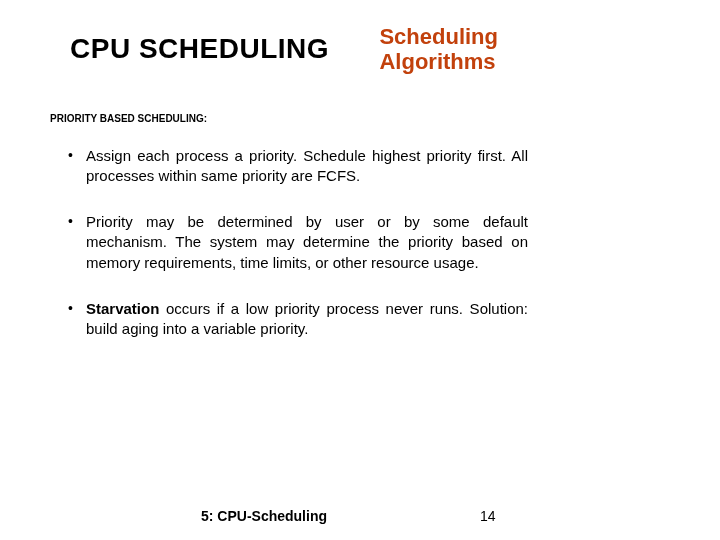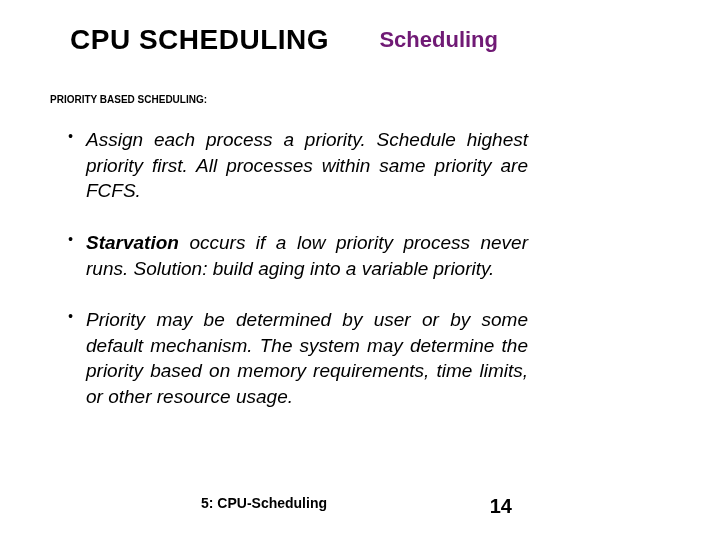--- a/index.html
+++ b/index.html
@@ -1,52 +1,53 @@
 <!DOCTYPE html>
 <html><head>
 <meta charset="utf-8">
 <style>
   * { margin: 0; padding: 0; box-sizing: border-box; }
   html, body { width: 720px; height: 540px; background: #ffffff; font-family: Arial, Helvetica, sans-serif; color: #000; }
   .slide { position: relative; width: 588px; height: 540px; padding: 24px 50px 28px 50px; }
   .header { display: flex; justify-content: space-between; align-items: center; margin-bottom: 38px; }
   .title-left { font-size: 28px; font-weight: bold; letter-spacing: 0.5px; padding-left: 20px; }
-  .subtitle-right { font-size: 22px; font-weight: bold; color: #701a75; line-height: 1.15; padding-right: 40px; }
+  .subtitle-right { font-size: 22px; font-weight: bold; color: #c2410c; line-height: 1.15; padding-right: 40px; }
   .section-heading { font-size: 10px; font-weight: bold; margin-bottom: 22px; }
   .bullets { list-style: none; padding-left: 36px; padding-right: 10px; }
-  .bullets li { font-size: 19px; line-height: 1.35; margin-bottom: 26px; position: relative; text-align: justify; font-style: italic; }
+  .bullets li { font-size: 15px; line-height: 1.35; margin-bottom: 26px; position: relative; text-align: justify; }
   .bullets li::before { content: "•"; position: absolute; left: -18px; top: 0; font-size: 14px; }
   .bold { font-weight: bold; }
-  .footer { position: absolute; bottom: 22px; left: 0; right: 0; display: flex; padding: 0 76px; }
+  .footer { position: absolute; bottom: 16px; left: 0; right: 0; display: flex; padding: 0 48px; }
   .footer-center { flex: 1; text-align: center; font-size: 14px; font-weight: bold; }
-  .footer-right { font-size: 20px; font-weight: bold; width: 60px; text-align: right; }
+  .footer-right { font-size: 14px; font-weight: normal; width: 60px; text-align: left; }
 </style>
 </head>
 <body>
 
 <div class="slide">
 
   <div class="header">
     <div class="title-left">CPU SCHEDULING</div>
     <div class="subtitle-right">
       <div>Scheduling</div>
+      <div>Algorithms</div>
     </div>
   </div>
 
   <div class="section-heading">PRIORITY BASED SCHEDULING:</div>
 
   <ul class="bullets">
     <li>
       <span>Assign each process a priority. Schedule highest priority first. All processes within same priority are FCFS.</span>
     </li>
     <li>
-      <span class="bold">Starvation</span><span> occurs if a low priority process never runs. Solution: build aging into a variable priority.</span>
+      <span>Priority may be determined by user or by some default mechanism.  The system may determine the priority based on memory requirements, time limits, or other resource usage.</span>
     </li>
     <li>
-      <span>Priority may be determined by user or by some default mechanism.  The system may determine the priority based on memory requirements, time limits, or other resource usage.</span>
+      <span class="bold">Starvation</span><span> occurs if a low priority process never runs. Solution: build aging into a variable priority.</span>
     </li>
   </ul>
 
   <div class="footer">
     <div class="footer-center">5: CPU-Scheduling</div>
     <div class="footer-right">14</div>
   </div>
 
 </div>
 

